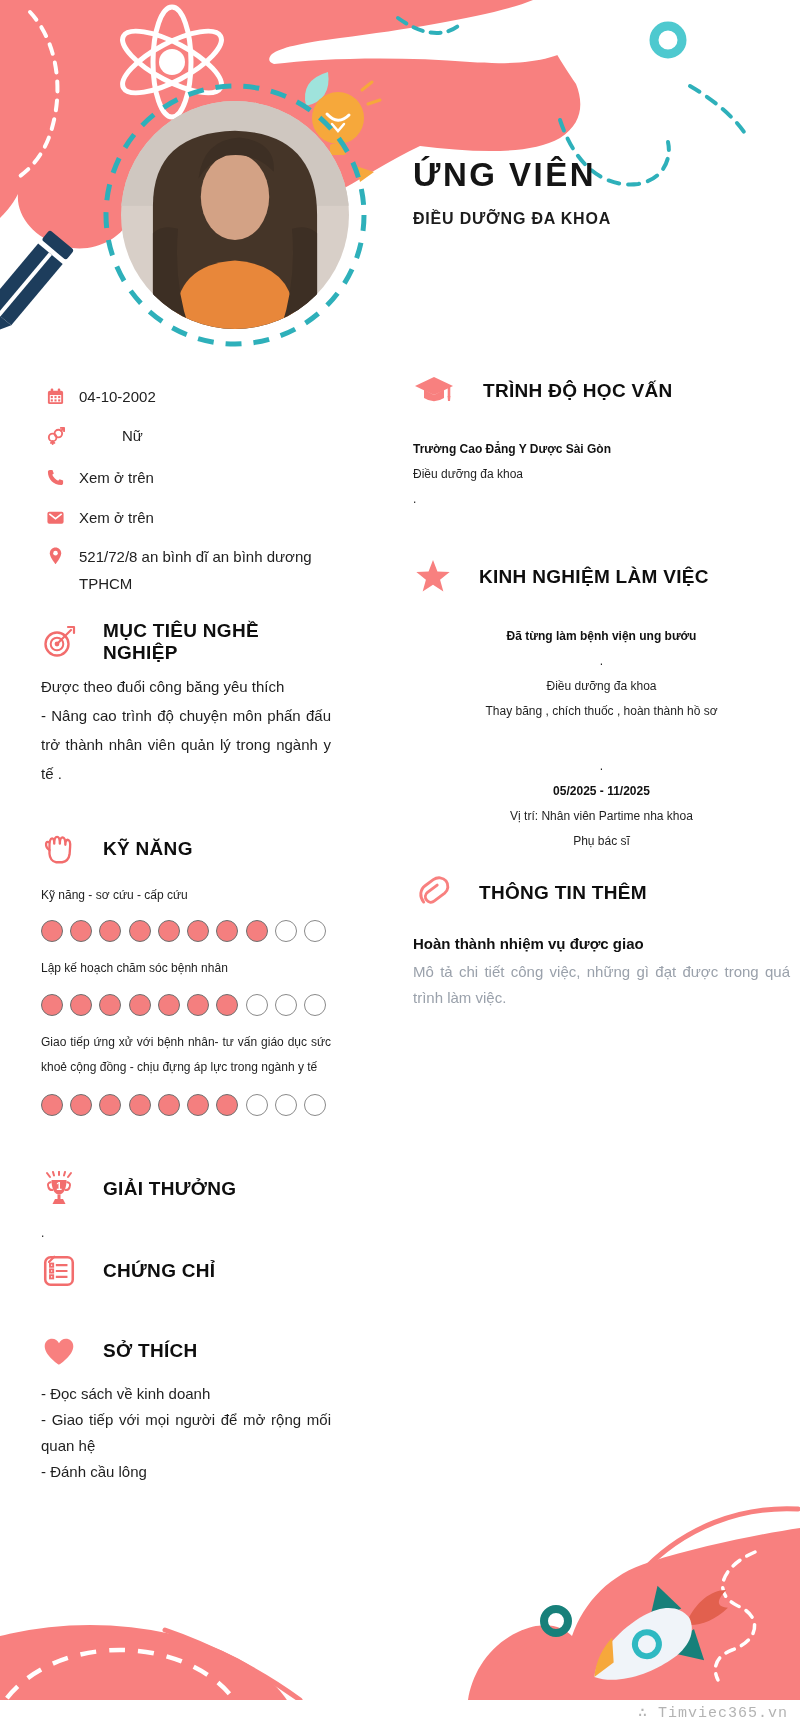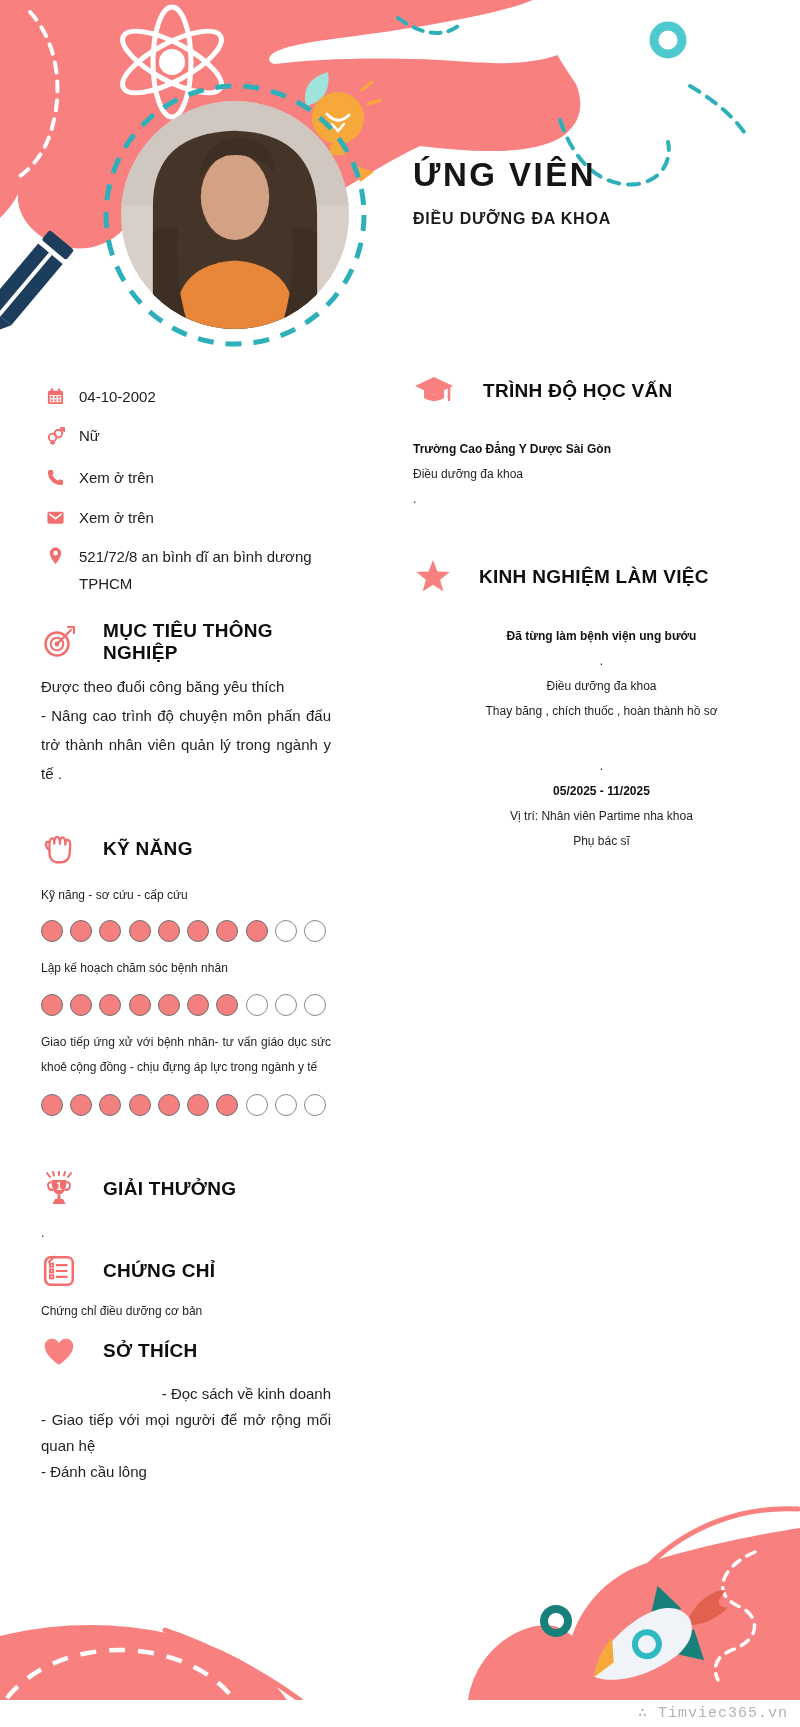--- a/index.html
+++ b/index.html
@@ -127,21 +127,21 @@
               <rect x="8.9" y="9.5" width="2.2" height="2.2"></rect>
               <rect x="12.8" y="9.5" width="2.2" height="2.2"></rect>
               <rect x="5" y="13" width="2.2" height="2.2"></rect>
               <rect x="8.9" y="13" width="2.2" height="2.2"></rect>
               <rect x="12.8" y="13" width="2.2" height="2.2"></rect>
             </g>
           </svg>
       </span>
       <span class="itx">04-10-2002</span>
     </div>
-    <div class="info-row" style="margin-top:13px;">
+    <div class="info-row" style="margin-top:13px;gap:43px;">
       <span class="iic">
         <svg width="19" height="19" viewBox="0 0 20 20" fill="none" stroke="#F26D6D" stroke-width="2">
             <circle cx="7" cy="12" r="4"></circle>
             <circle cx="13" cy="8" r="4"></circle>
             <path d="M16,5 L19,2 M19,2 L15.6,2 M19,2 L19,5.4" stroke-linecap="round"></path>
             <path d="M7,16 L7,19 M5.2,17.8 L8.8,17.8" stroke-linecap="round"></path>
           </svg>
       </span>
       <span class="itx">Nữ</span>
     </div>
@@ -177,21 +177,21 @@
     <div class="sec-h">
       <span class="ic">
         <svg width="36" height="36" viewBox="0 0 36 36" fill="none" stroke="#F26D6D">
             <circle cx="16" cy="20" r="11.5" stroke-width="2.4"></circle>
             <circle cx="16" cy="20" r="6.3" stroke-width="2"></circle>
             <circle cx="16" cy="20" r="2.4" fill="#F26D6D" stroke="none"></circle>
             <path d="M16,20 L30,6" stroke-width="2.2" stroke-linecap="round"></path>
             <path d="M27,3 L33,3 L33,9" stroke-width="2.2" fill="none" stroke-linecap="round" stroke-linejoin="round"></path>
           </svg>
       </span>
-      <h2>MỤC TIÊU THÔNG NGHIỆP</h2>
+      <h2>MỤC TIÊU NGHỀ NGHIỆP</h2>
     </div>
     <div style="margin-top:8px;">
       <p class="txt" style="margin:0;">Được theo đuổi công băng yêu thích</p>
       <p class="txt just" style="margin:0;">- Nâng cao trình độ chuyện môn phấn đấu trở thành nhân viên quản lý trong ngành y tế .</p>
     </div>
   </div>
 
   <div class="colL" style="top:831px;">
     <div class="sec-h">
       <span class="ic">
@@ -280,34 +280,33 @@
             <rect x="4" y="4" width="26" height="26" rx="5" stroke-width="2.4"></rect>
             <path d="M14,11.5 L25,11.5 M14,17 L25,17 M14,22.5 L25,22.5" stroke-width="2"></path>
             <rect x="8.5" y="10" width="3" height="3" stroke-width="1.8"></rect>
             <rect x="8.5" y="15.5" width="3" height="3" stroke-width="1.8"></rect>
             <rect x="8.5" y="21" width="3" height="3" stroke-width="1.8"></rect>
             <path d="M7.5,8.5 L12.5,3.5" stroke-width="2" stroke-linecap="round"></path>
           </svg>
       </span>
       <h2>CHỨNG CHỈ</h2>
     </div>
-    <div class="txt25" style="margin-top:10px;">Chứng chỉ điều dưỡng cơ bản</div>
   </div>
 
   <div class="colL" style="top:1334px;">
     <div class="sec-h">
       <span class="ic">
         <svg width="36" height="34" viewBox="0 0 34 32">
             <path d="M17,29 C17,29 3.5,20.5 3.5,11.5 C3.5,7 7,4.5 10.5,4.5 C13.3,4.5 15.9,6.3 17,8.6 C18.1,6.3 20.7,4.5 23.5,4.5 C27,4.5 30.5,7 30.5,11.5 C30.5,20.5 17,29 17,29 Z" fill="#F8807F"></path>
           </svg>
       </span>
       <h2>SỞ THÍCH</h2>
     </div>
     <div style="margin-top:13px;">
-      <div class="txt" style="line-height:26px;text-align:right;">- Đọc sách về kinh doanh</div>
+      <div class="txt" style="line-height:26px;">- Đọc sách về kinh doanh</div>
       <div class="txt just" style="line-height:26px;">- Giao tiếp với mọi người để mở rộng mối quan hệ</div>
       <div class="txt" style="line-height:26px;">- Đánh cầu lông</div>
     </div>
   </div>
 
   <div class="colR" style="top:373px;">
     <div class="sec-h">
       <span class="ic">
         <svg width="44" height="36" viewBox="0 0 44 36">
             <polygon points="21,4 40,13 21,22 2,13" fill="#F8807F"></polygon>
@@ -341,20 +340,36 @@
       <div class="txt25">Thay băng , chích thuốc , hoàn thành hồ sơ</div>
     </div>
     <div style="margin-top:30px;">
       <div class="txt25">.</div>
       <div class="txt25 bold">05/2025 - 11/2025</div>
       <div class="txt25">Vị trí: Nhân viên Partime nha khoa</div>
       <div class="txt25">Phụ bác sĩ</div>
     </div>
   </div>
 
+  <div class="colR" style="top:873px;">
+    <div class="sec-h">
+      <span class="ic">
+        <svg width="40" height="40" viewBox="0 0 36 36">
+            <g transform="rotate(6 18 18)">
+              <path d="M10.5,27 C6,22.5 6,16 10.5,12 L17,6 C20.5,3 25.5,3 28.5,6 C31.5,9 31.5,14 28.5,17 L20,25 C18,27 15,27 13,25 C11,23 11,20 13,18 L21,10.5" fill="none" stroke="#F8807F" stroke-width="2.6" stroke-linecap="round"></path>
+            </g>
+          </svg>
+      </span>
+      <h2>THÔNG TIN THÊM</h2>
+    </div>
+    <div style="margin-top:18px;">
+      <div class="bold" style="font-size:15px;line-height:26px;">Hoàn thành nhiệm vụ được giao</div>
+      <p class="grey just" style="font-size:15px;line-height:26px;margin:2px 0 0 0;">Mô tả chi tiết công việc, những gì đạt được trong quá trình làm việc.</p>
+    </div>
+  </div>
 
   <svg class="ftr-svg" width="800" height="218" viewBox="0 0 800 218">
 
     <ellipse cx="90" cy="258" rx="210" ry="115" fill="#F8807F"></ellipse>
     <ellipse cx="120" cy="263" rx="130" ry="95" fill="none" stroke="#ffffff" stroke-width="4.5" stroke-dasharray="16 13"></ellipse>
     <path d="M165,148 C212,164 262,190 300,218" fill="none" stroke="#F8807F" stroke-width="5" stroke-linecap="round"></path>
 
     <path d="M468,218 C472,192 488,164 518,150 C544,138 562,144 572,154
              C584,120 610,92 650,80 C700,64 760,52 800,46 L800,218 Z" fill="#F8807F"></path>
     <path d="M640,92 C684,44 742,24 798,27" fill="none" stroke="#F8807F" stroke-width="5" stroke-linecap="round"></path>

